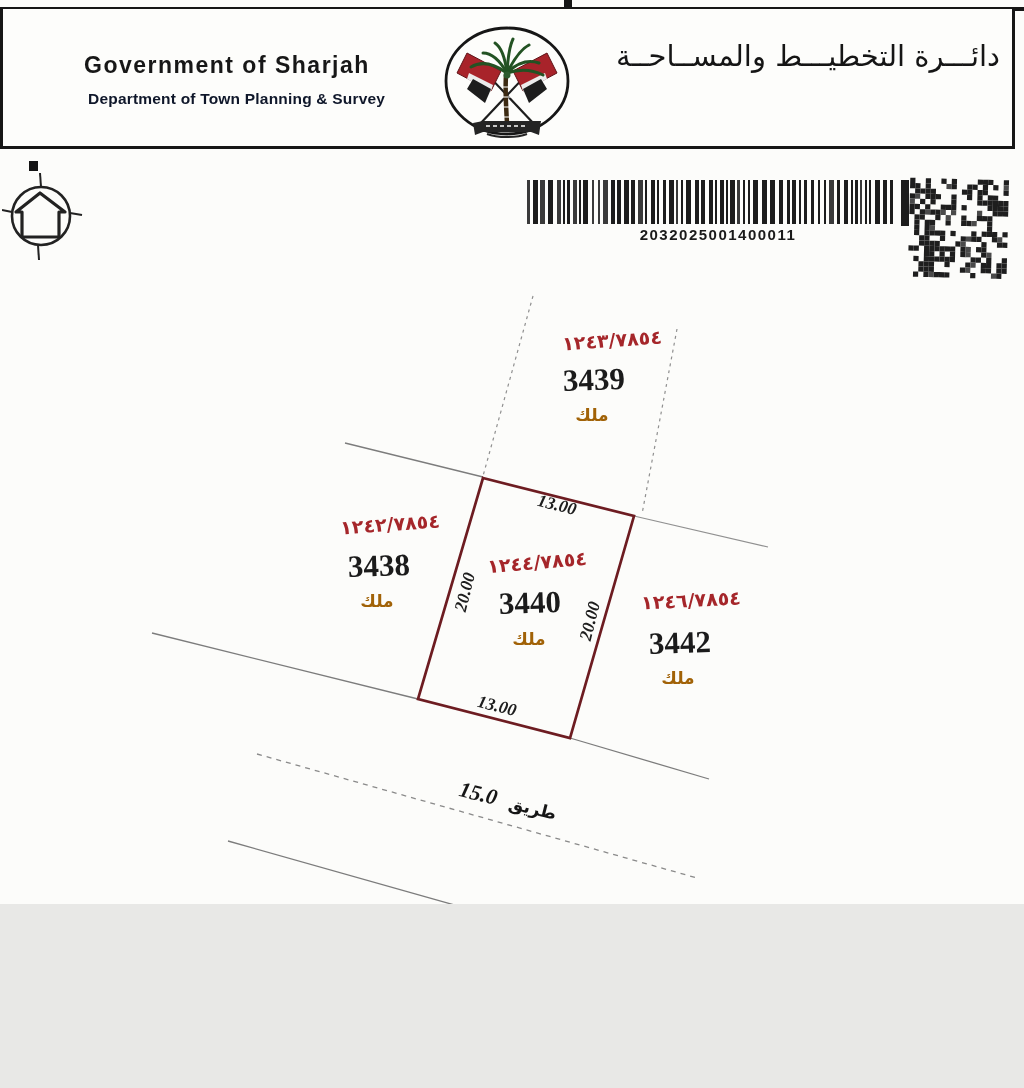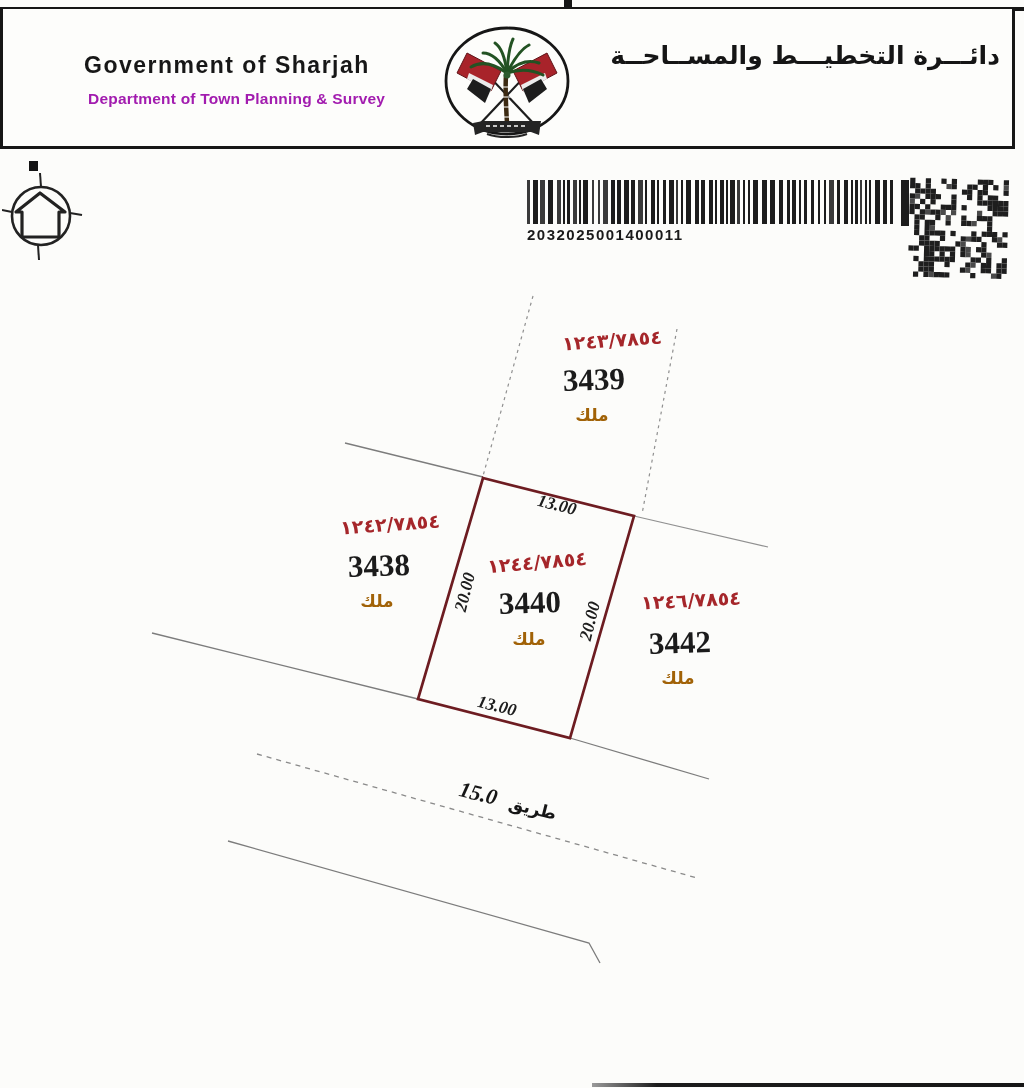--- a/index.html
+++ b/index.html
@@ -1,48 +1,48 @@
 <!DOCTYPE html>
 <html><head>
 <meta charset="utf-8">
 <style>
   html,body{margin:0;padding:0;background:#e8e8e6;}
   .page{
-    position:relative;width:1024px;height:1088px;overflow:hidden;
+    position:relative;width:1024px;height:904px;overflow:hidden;
     background:#fcfcfa;
     font-family:"Liberation Sans",sans-serif;
   }
   
   .top-rule{position:absolute;left:0;top:7px;width:1024px;height:4px;background:#161616;}
   .top-notch{position:absolute;left:564px;top:0;width:8px;height:8px;background:#161616;}
   .header-box{
     position:absolute;left:0;top:9px;width:1009px;height:137px;
     border-left:3px solid #161616;border-right:3px solid #161616;border-bottom:3px solid #161616;
     background:#fdfdfb;
   }
   .gov-title{
     position:absolute;left:84px;top:52px;
     font-size:23px;font-weight:bold;letter-spacing:1.5px;color:#171717;white-space:nowrap;
   }
   .dept-title{
     position:absolute;left:88px;top:90px;
-    font-size:15.5px;font-weight:bold;letter-spacing:.2px;color:#a21caf;white-space:nowrap;
+    font-size:15.5px;font-weight:bold;letter-spacing:.2px;color:#0f172a;white-space:nowrap;
   }
   .ar-block{
     position:absolute;left:600px;top:38px;width:400px;text-align:right;
     font-family:"DejaVu Sans",sans-serif;color:#151515;direction:rtl;
   }
   .ar-line1{font-size:27px;font-weight:bold;line-height:34px;white-space:nowrap;}
-  .ar-line2{font-size:25px;font-weight:bold;line-height:36px;white-space:nowrap;}
+  .ar-line2{font-size:29px;font-weight:normal;line-height:36px;white-space:nowrap;}
   .emblem{position:absolute;left:443px;top:24px;}
   
   .north{position:absolute;left:2px;top:155px;}
   .barcode{position:absolute;left:527px;top:180px;}
   .barcode-number{
-    position:absolute;left:527px;top:226px;width:382px;
+    position:absolute;left:527px;top:226px;width:382px;text-align:center;
     font-size:15px;font-weight:bold;letter-spacing:1.5px;color:#1a1a1a;
   }
   .datamatrix{position:absolute;left:906px;top:176px;transform:rotate(1.5deg);}
   
   .map-svg{position:absolute;left:0;top:0;}
   .lbl{position:absolute;white-space:nowrap;transform:translate(-50%,-50%);}
   .ref{font-family:"DejaVu Sans",sans-serif;font-size:19px;font-weight:bold;color:#a5262a;}
   .pnum{font-family:"Liberation Serif",serif;font-size:31px;font-weight:bold;color:#1b1b1b;}
   .own{font-family:"DejaVu Sans",sans-serif;font-size:17px;font-weight:bold;color:#a16207;}
   .dim{font-family:"Liberation Serif",serif;font-size:17.5px;font-weight:bold;font-style:italic;color:#1d1d1d;}

